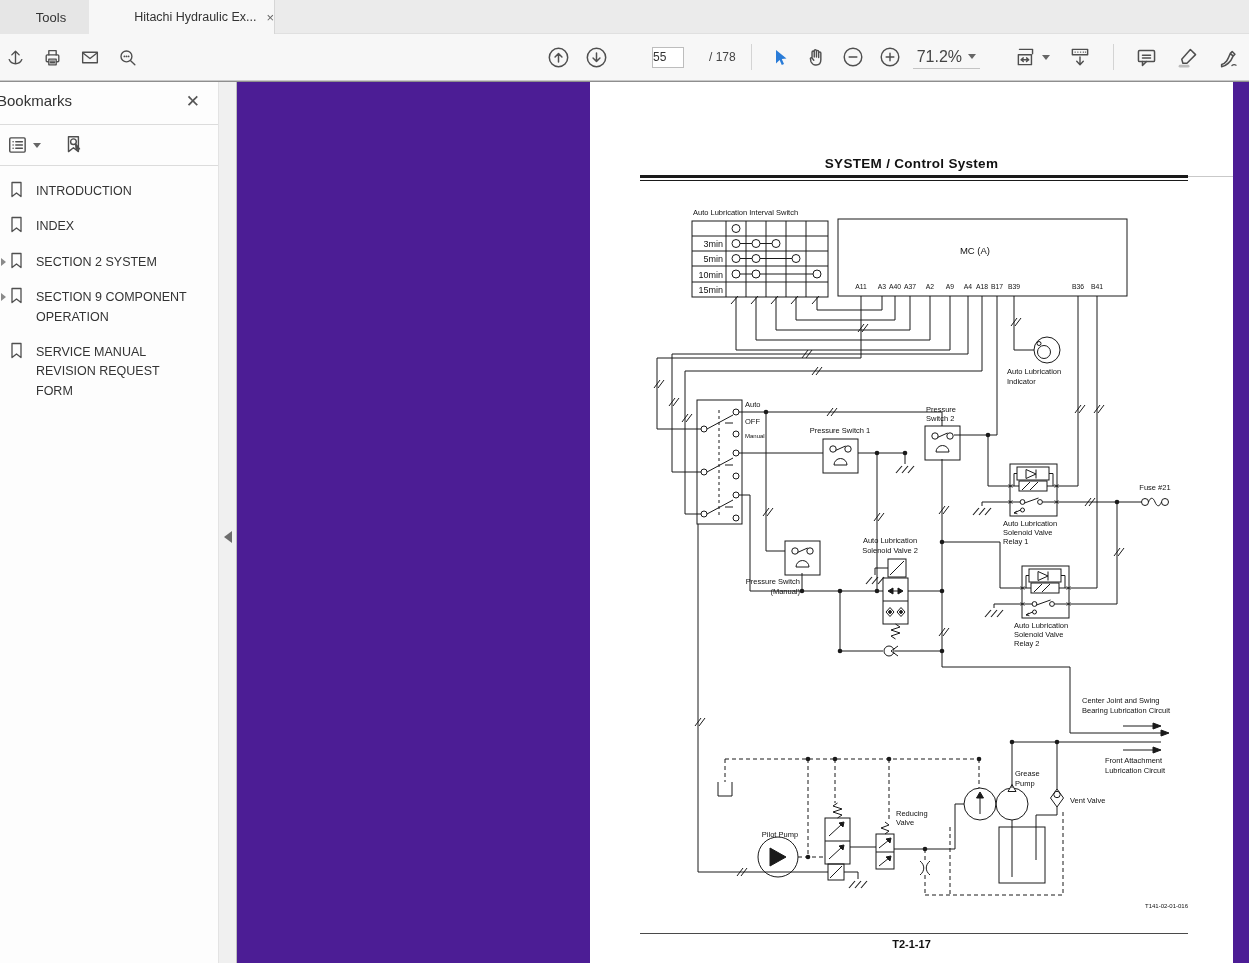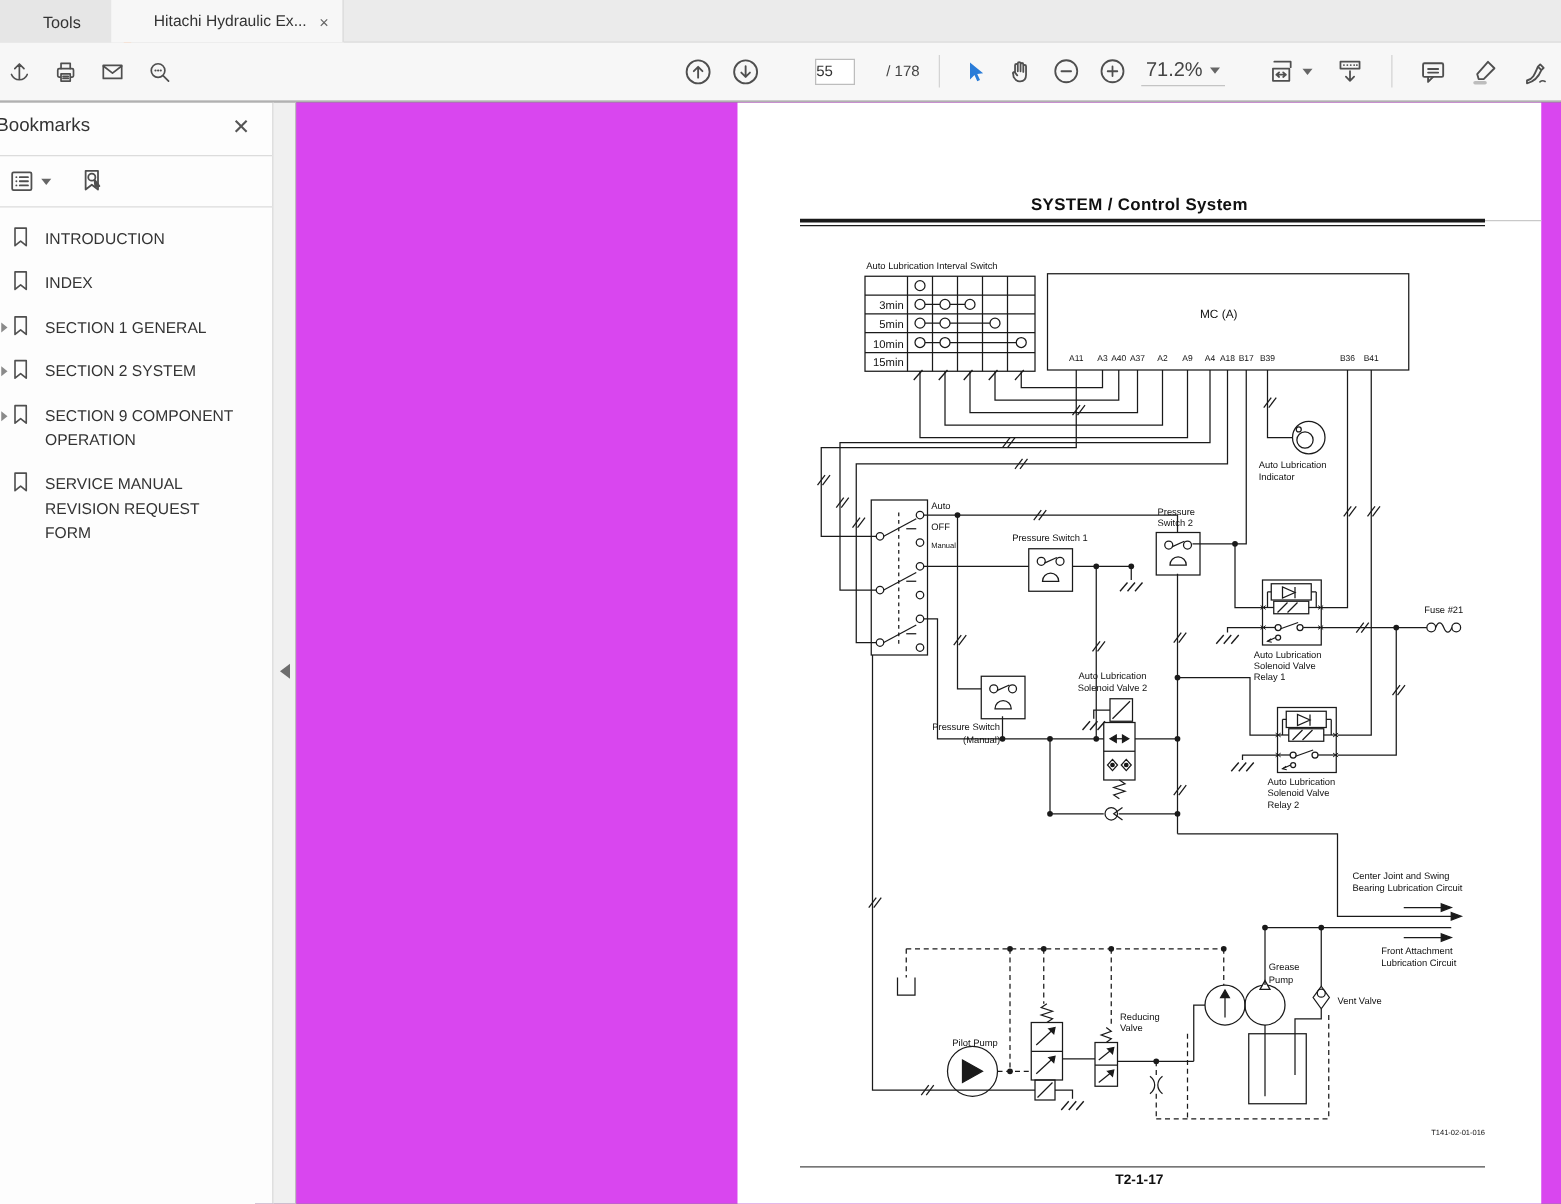--- a/index.html
+++ b/index.html
@@ -3,22 +3,22 @@
 <meta charset="utf-8">
 <style>
   * { margin:0; padding:0; box-sizing:border-box; }
   html,body { width:1249px; height:963px; overflow:hidden; }
   body { font-family:"Liberation Sans", sans-serif; background:#8e8e8e; position:relative; }
   .app { position:absolute; inset:0; }
 
   
   .tabbar { position:absolute; left:0; top:0; width:100%; height:34px; background:#ebebeb; border-bottom:1px solid #e0e0e0; }
   .tab { position:absolute; top:0; height:34px; display:flex; align-items:center; justify-content:center; font-size:13px; color:#333; cursor:default; }
-  .tab-tools { left:0; width:105px; background:#e6e6e6; border-right:6px solid #f97316; }
-  .tab-doc { left:89px; width:186px; background:#f7f7f7; border-right:1px solid #d6d6d6; justify-content:center; padding-left:23px; }
+  .tab-tools { left:0; width:105px; background:#e6e6e6; border-right:3px solid #f97316; }
+  .tab-doc { left:89px; width:186px; background:#f7f7f7; border-right:1px solid #d6d6d6; justify-content:flex-end; padding-left:23px; }
   .tab-doc .tab-label { font-size:12.5px; white-space:nowrap; overflow:hidden; max-width:135px; }
   .tab-close { margin-left:10px; font-size:13px; color:#666; line-height:1; }
 
   
   .toolbar { position:absolute; left:0; top:34px; width:100%; height:47px; background:#f7f7f7; border-bottom:1px solid #c9c9c9; }
   .tb-group { position:absolute; top:0; height:46px; display:flex; align-items:center; }
   .tb-left { left:2px; gap:10px; }
   .tb-center { left:544px; gap:9px; }
   .tb-right { right:6px; gap:12px; }
   .tb-btn { display:flex; align-items:center; justify-content:center; padding:3px; border-radius:3px; }
@@ -43,21 +43,21 @@
   .bm-item { position:relative; display:flex; align-items:flex-start; padding:8px 8px 8px 36px; cursor:default; }
   .bm-item .bm-glyph { position:absolute; left:9px; top:7px; }
   .bm-item .bm-exp { position:absolute; left:1px; top:13px; width:0; height:0; border-top:4px solid transparent; border-bottom:4px solid transparent; border-left:5px solid #8a8a8a; }
   .bm-label { font-size:12.5px; color:#333; line-height:1.55; width:158px; }
 
   
   .panel-edge { position:absolute; left:218px; top:0; width:19px; height:100%; background:#f0f0f0; border-left:1px solid #e3e3e3; border-right:1px solid #bdbdbd; }
   .collapse-arrow { position:absolute; left:5px; top:449px; width:0; height:0; border-top:6px solid transparent; border-bottom:6px solid transparent; border-right:8px solid #6d6d6d; }
 
   
-  .docarea { position:absolute; left:237px; top:0; right:0; bottom:0; background:#d946ef; overflow:hidden; }
+  .docarea { position:absolute; left:237px; top:0; right:0; bottom:0; background:#4c1d95; overflow:hidden; }
   .pdf-page { position:absolute; left:353px; top:0; width:643px; height:882px; background:#ffffff; }
   .page-title { position:absolute; left:0; top:74px; width:100%; text-align:center; font-size:13.5px; font-weight:bold; color:#111; letter-spacing:.3px; }
   .rule-thick { position:absolute; left:50px; top:93px; width:548px; height:2.5px; background:#1a1a1a; }
   .rule-thin  { position:absolute; left:50px; top:97.5px; width:548px; height:1px; background:#1a1a1a; }
   .rule-ext   { position:absolute; left:598px; top:94px; width:45px; height:1px; background:#c9c9c9; }
   .footer-line { position:absolute; left:50px; top:851px; width:548px; height:1px; background:#4a4a4a; }
   .page-num { position:absolute; left:0; top:856px; width:100%; text-align:center; font-size:11px; font-weight:bold; color:#111; }
   svg.diagram { position:absolute; left:0; top:0; }
   svg.diagram text { font-family:"Liberation Sans", sans-serif; fill:#111; }
   .icon-stroke { stroke:#4f4f4f; stroke-width:1.3; fill:none; stroke-linecap:round; stroke-linejoin:round; }
@@ -220,27 +220,20 @@
           <span class="bm-glyph"><svg width="15" height="17" viewBox="0 0 15 17" class="icon-stroke" stroke="#7d7d7d">
                 <path d="M3 1.5 h9 v14 l-4.5-3.6 L3 15.5 z"></path>
               </svg></span>
           <span class="bm-label">INTRODUCTION</span>
         </div>
         <div class="bm-item">
           <span class="bm-glyph"><svg width="15" height="17" viewBox="0 0 15 17" class="icon-stroke" stroke="#7d7d7d">
                 <path d="M3 1.5 h9 v14 l-4.5-3.6 L3 15.5 z"></path>
               </svg></span>
           <span class="bm-label">INDEX</span>
-        </div>
-        <div class="bm-item">
-          <span class="bm-exp"></span>
-          <span class="bm-glyph"><svg width="15" height="17" viewBox="0 0 15 17" class="icon-stroke" stroke="#7d7d7d">
-                <path d="M3 1.5 h9 v14 l-4.5-3.6 L3 15.5 z"></path>
-              </svg></span>
-          <span class="bm-label">SECTION 1 GENERAL</span>
         </div>
         <div class="bm-item">
           <span class="bm-exp"></span>
           <span class="bm-glyph"><svg width="15" height="17" viewBox="0 0 15 17" class="icon-stroke" stroke="#7d7d7d">
                 <path d="M3 1.5 h9 v14 l-4.5-3.6 L3 15.5 z"></path>
               </svg></span>
           <span class="bm-label">SECTION 2 SYSTEM</span>
         </div>
         <div class="bm-item">
           <span class="bm-exp"></span>

